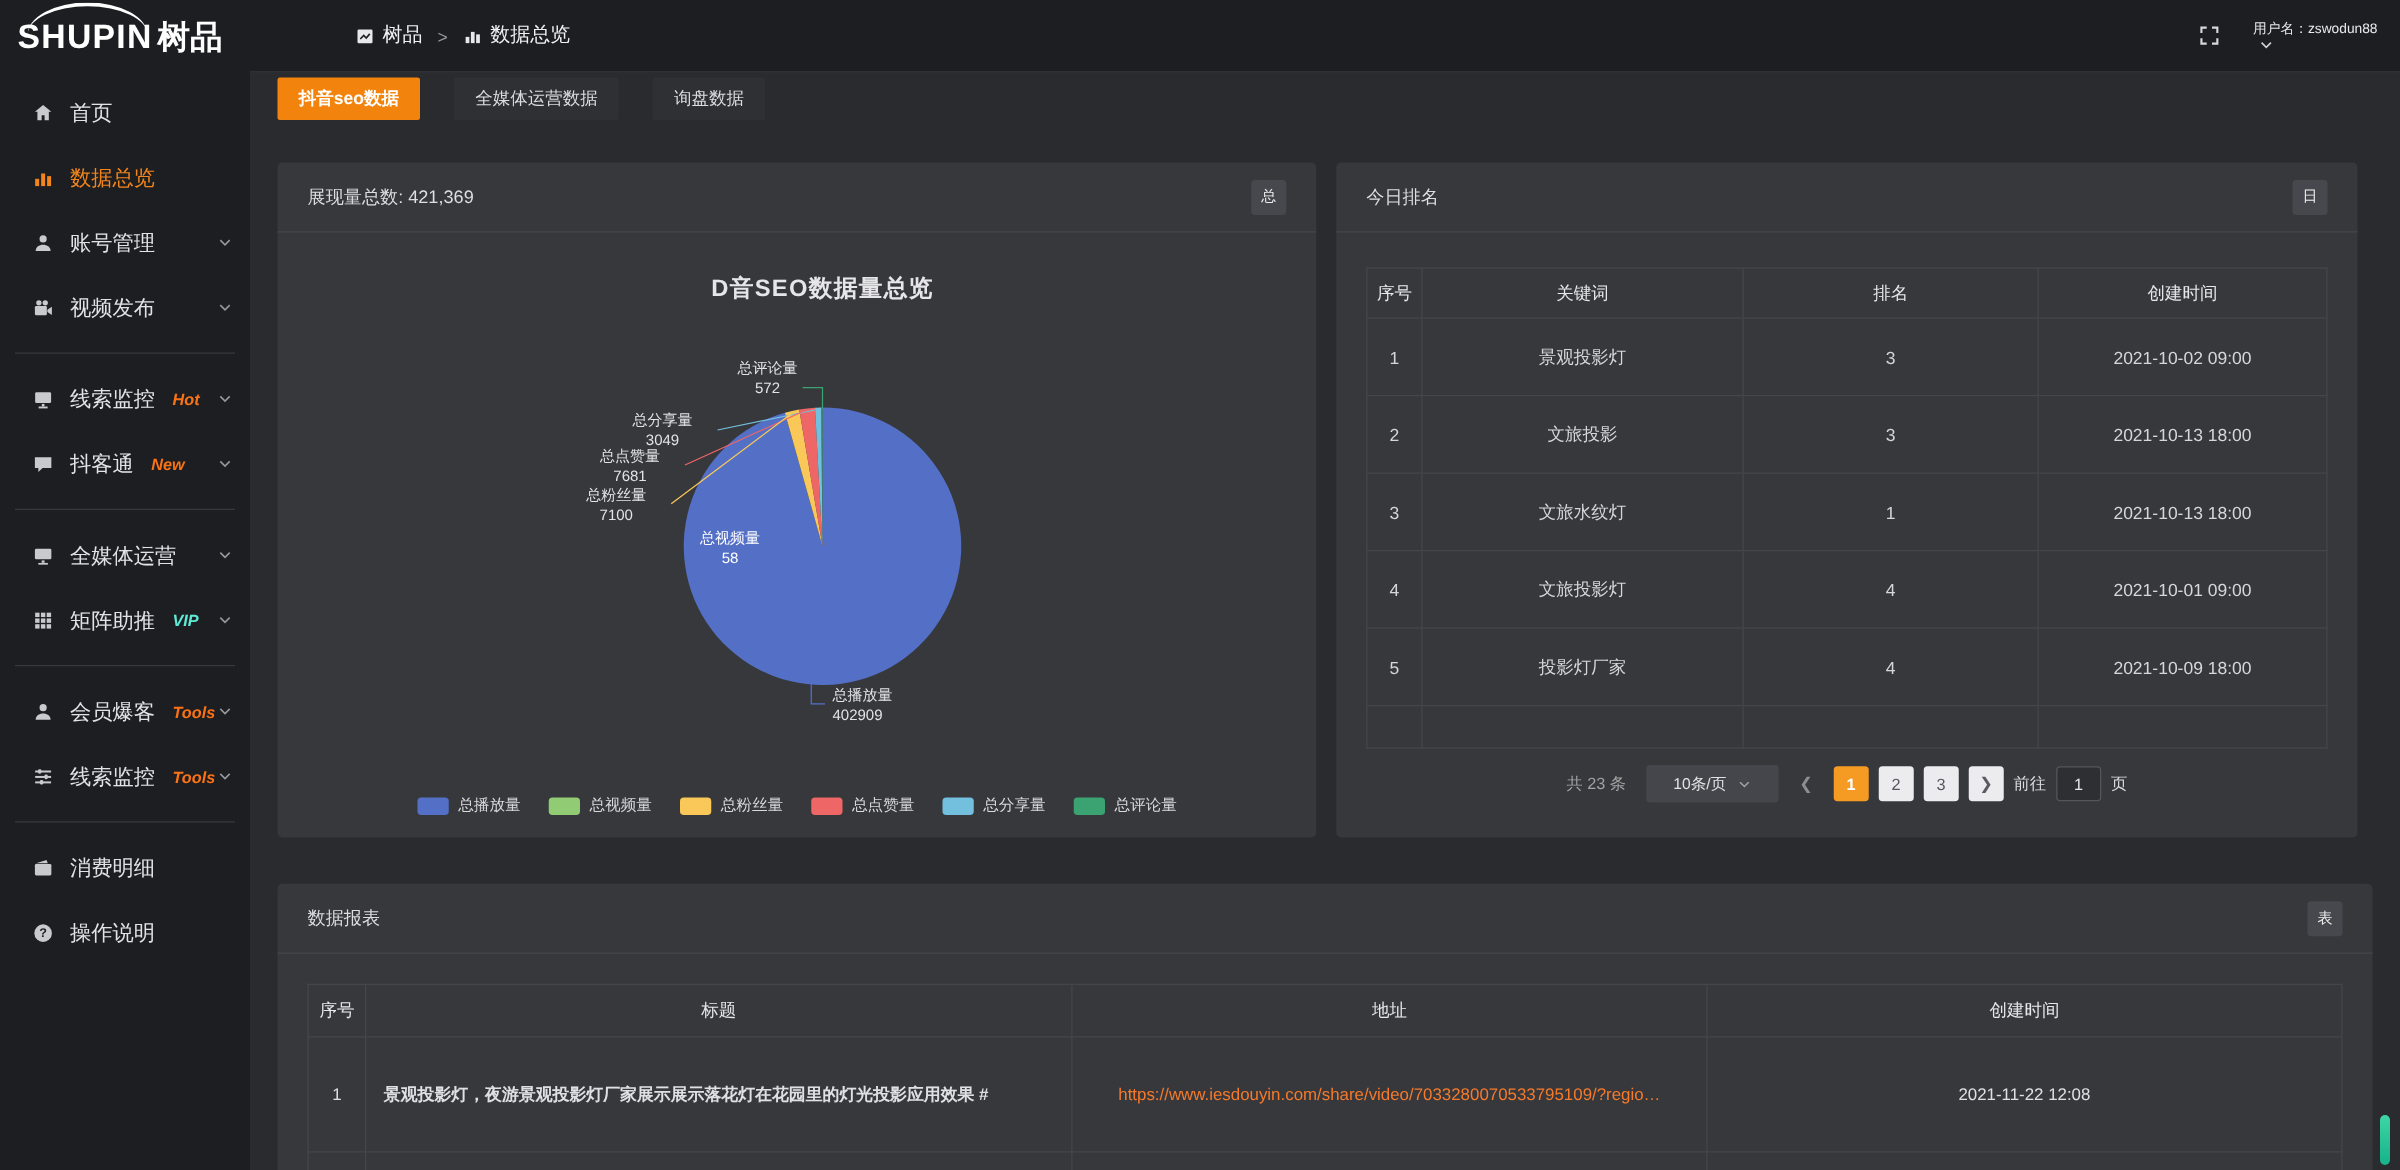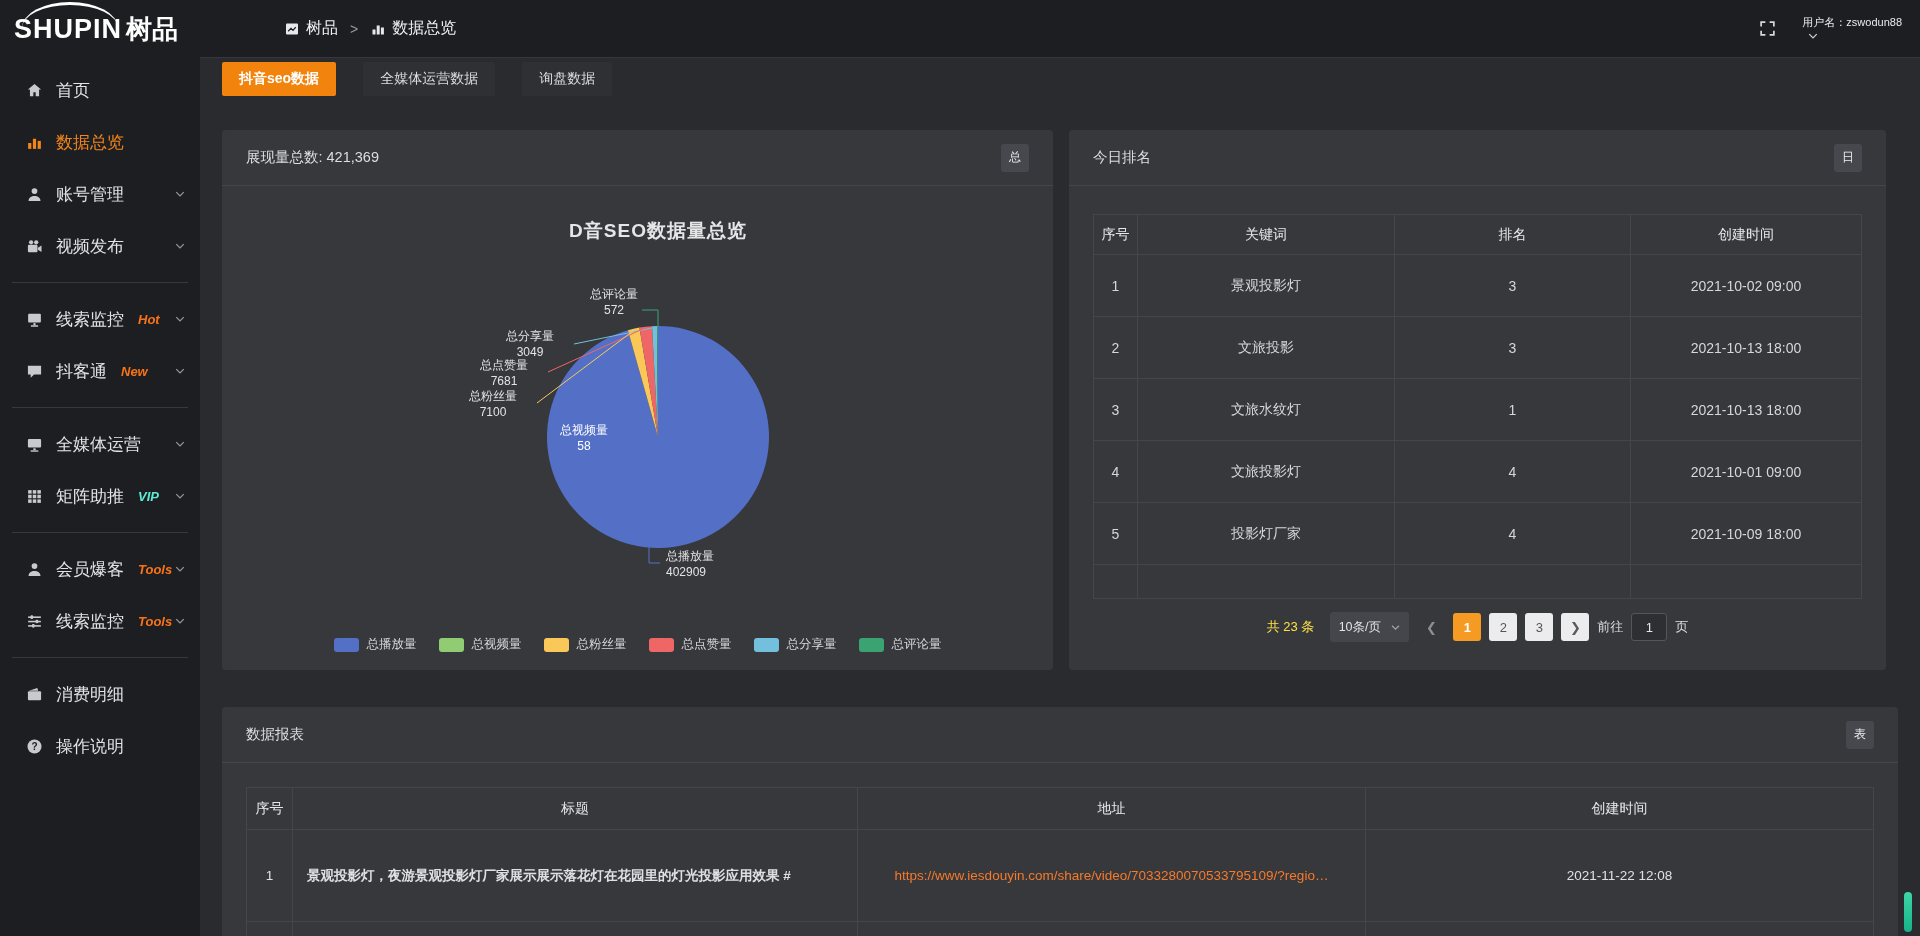--- a/index.html
+++ b/index.html
@@ -73,22 +73,22 @@
   .legend-label { color:#d9dadd; font-size:12.5px; margin-left:8px; white-space:nowrap; }
 
   
   .panel-ranking { width:817px; height:540px; }
   .rk-table { width:769px; margin:28px 24px 0; border-collapse:collapse; table-layout:fixed; }
   .rk-table th, .rk-table td { border:1px solid #45464a; text-align:center; font-weight:normal; }
   .rk-table th { height:40px; color:#e7e8eb; font-size:14px; }
   .rk-table td { height:62px; color:#d6d7da; font-size:14px; }
   .rk-table tr.stub td { height:34px; }
   .pagination { display:flex; align-items:center; justify-content:center; margin-top:13px; gap:8px; }
-  .pg-total { color:#fde047; font-size:13px; margin-right:8px; }
-  .pg-size { width:79px; height:30px; background:#45464b; border-radius:3px; display:flex;
+  .pg-total { color:#a3a3a3; font-size:13px; margin-right:8px; }
+  .pg-size { width:106px; height:30px; background:#45464b; border-radius:3px; display:flex;
     align-items:center; justify-content:center; color:#e2e3e6; font-size:12.5px; cursor:pointer; }
   .pg-size svg { width:11px; height:11px; margin-left:9px; color:#a2a3a8; }
   .pg-arrow { width:28px; height:28px; display:flex; align-items:center; justify-content:center;
     border-radius:3px; cursor:pointer; font-size:13px; }
   .pg-prev { color:#8d8e93; background:transparent; }
   .pg-next { background:#ececee; color:#5a5b60; }
   .pg-num { width:28px; height:28px; border-radius:3px; background:#ececee; color:#55565b;
     font-size:13px; display:flex; align-items:center; justify-content:center; cursor:pointer; }
   .pg-num.active { background:#f59a23; color:#fff; font-weight:bold; }
   .pg-goto { color:#dcdde0; font-size:13px; margin-left:0; }

